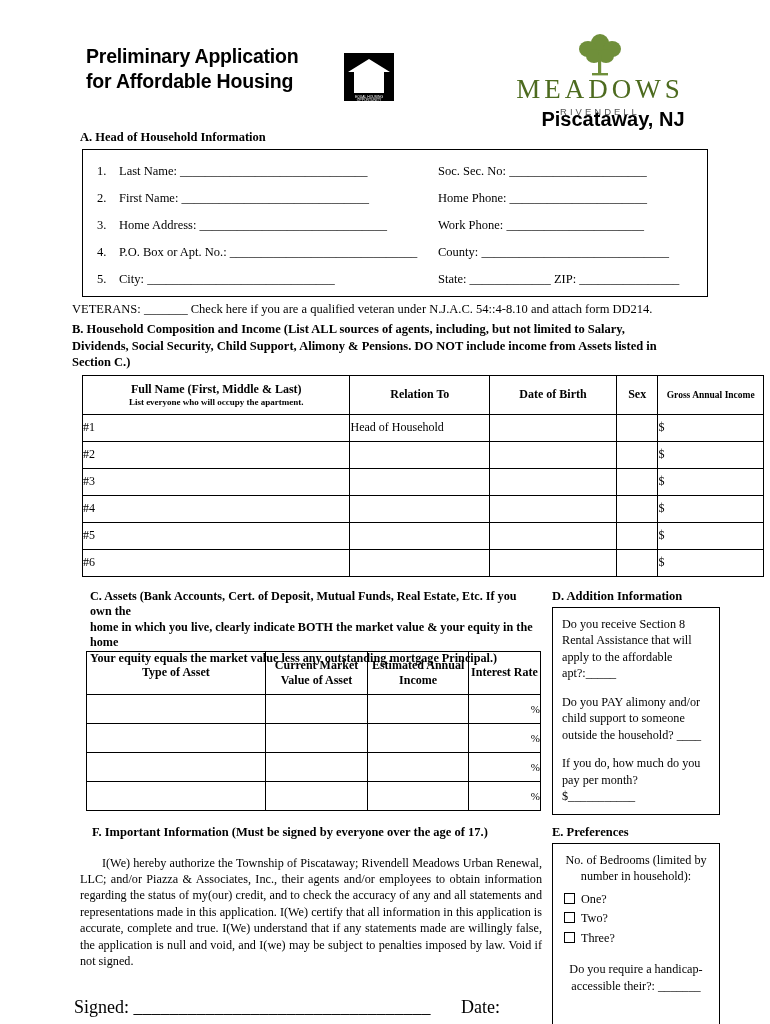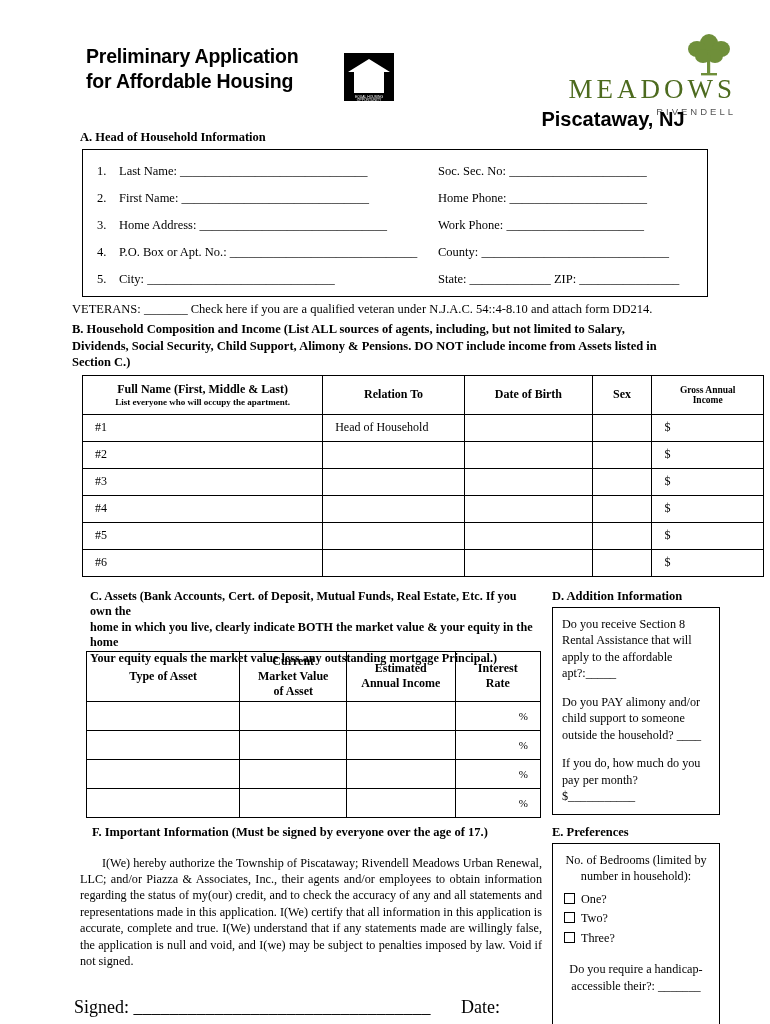--- a/index.html
+++ b/index.html
@@ -42,24 +42,24 @@
   .eho-logo {
     position: absolute;
     left: 315px;
     top: 30px;
     width: 52px;
     height: 50px;
   }
   .eho-logo svg { display:block; }
   .brand {
     position: absolute;
-    left: 488px;
+    left: 462px;
     top: 8px;
     width: 220px;
-    text-align: right;
+    text-align: center;
   }
   .brand-tree { line-height: 0; }
   .brand-name {
     font-family: "Liberation Serif", serif;
     font-size: 27px;
     letter-spacing: 4px;
     color: #4d6b1f;
     margin-top: -2px;
   }
   .brand-sub {
@@ -110,21 +110,21 @@
     margin: 5px 0 4px 44px;
   }
 
   
   table.grid {
     border-collapse: collapse;
     font-size: 12px;
   }
   table.grid th, table.grid td {
     border: 1px solid #000;
-    padding: 2px 12px;
+    padding: 2px 0;
     vertical-align: middle;
   }
   .tbl-b {
     margin: 2px 34px 0 54px;
     width: 682px;
   }
   .tbl-b th {
     text-align: center;
     font-weight: bold;
     font-size: 12px;

